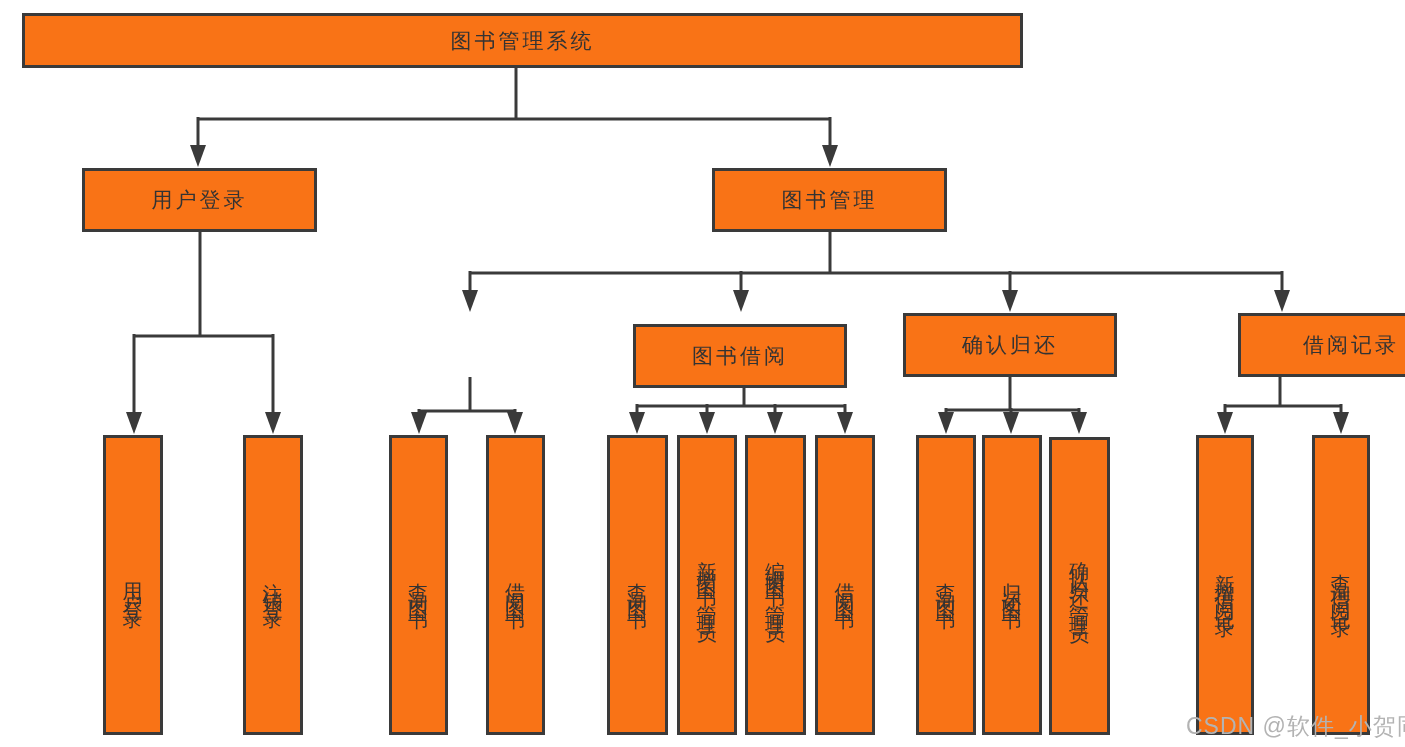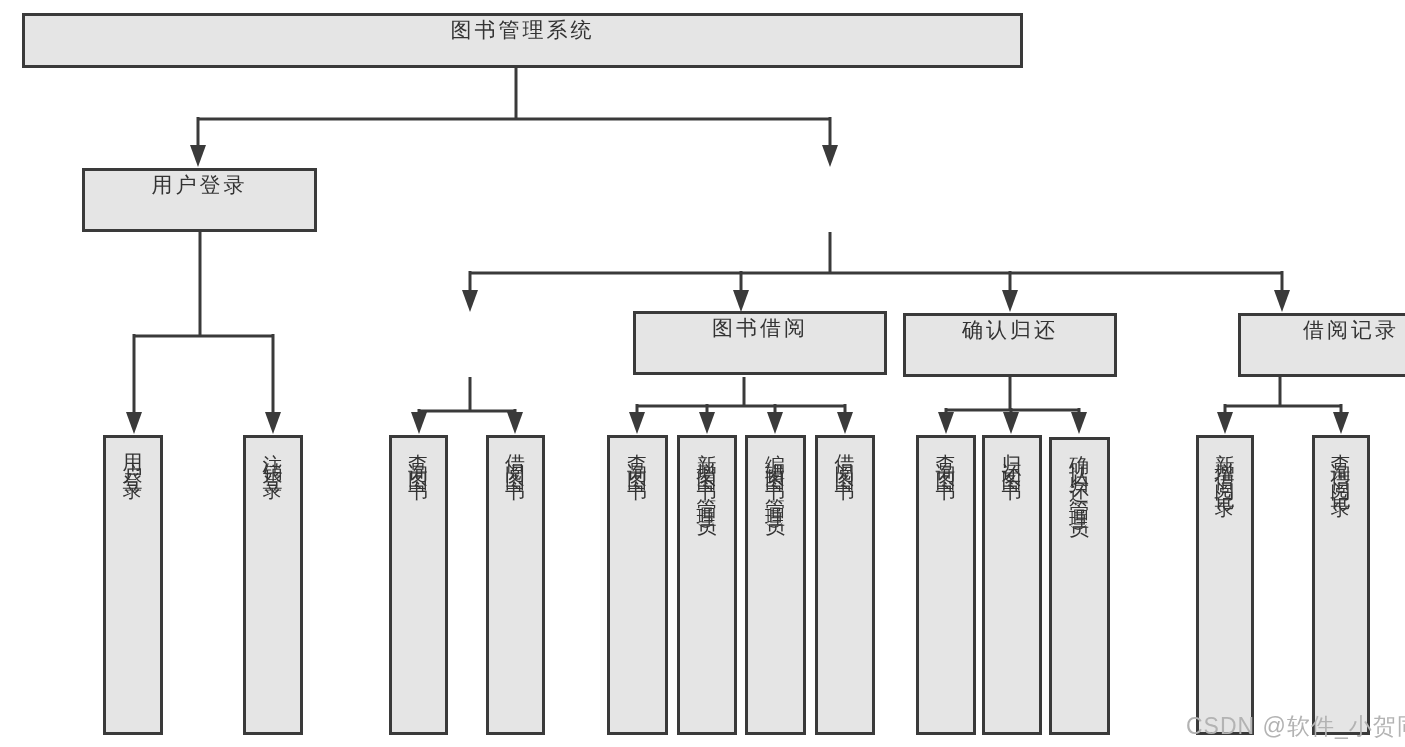--- a/index.html
+++ b/index.html
@@ -21,23 +21,24 @@
   .connectors {
     position: absolute;
     left: 0; top: 0;
     width: 1405px; height: 747px;
     z-index: 1;
   }
   .connectors line { stroke: var(--line); stroke-width: 3; }
   .connectors polygon { fill: var(--line); }
   .node {
     position: absolute;
-    background: #e5e5e5;
+    background: #f97316;
     border: 3px solid var(--line);
     display: flex;
+    align-items: center;
     justify-content: center;
     z-index: 2;
     color: var(--text);
   }
   .hlabel {
     font-size: 21px;
     letter-spacing: 3px;
     white-space: nowrap;
     color: var(--text);
   }
@@ -127,22 +128,25 @@
     <polygon points="1333,412 1349,412 1341,434"></polygon>
   </svg>
 
   <div class="node" style="left:22px; top:13px; width:1001px; height:55px;">
     <span class="hlabel">图书管理系统</span>
   </div>
 
   <div class="node" style="left:82px; top:168px; width:235px; height:64px;">
     <span class="hlabel">用户登录</span>
   </div>
-
-  <div class="node" style="left:633px; top:311px; width:254px; height:64px;">
+  <div class="node" style="left:712px; top:168px; width:235px; height:64px;">
+    <span class="hlabel">图书管理</span>
+  </div>
+
+  <div class="node" style="left:633px; top:324px; width:214px; height:64px;">
     <span class="hlabel">图书借阅</span>
   </div>
   <div class="node" style="left:903px; top:313px; width:214px; height:64px;">
     <span class="hlabel">确认归还</span>
   </div>
   <div class="node" style="left:1238px; top:313px; width:226px; height:64px;">
     <span class="hlabel">借阅记录</span>
   </div>
 
   <div class="node vnode" style="left:103px; top:435px; width:60px; height:300px;">

